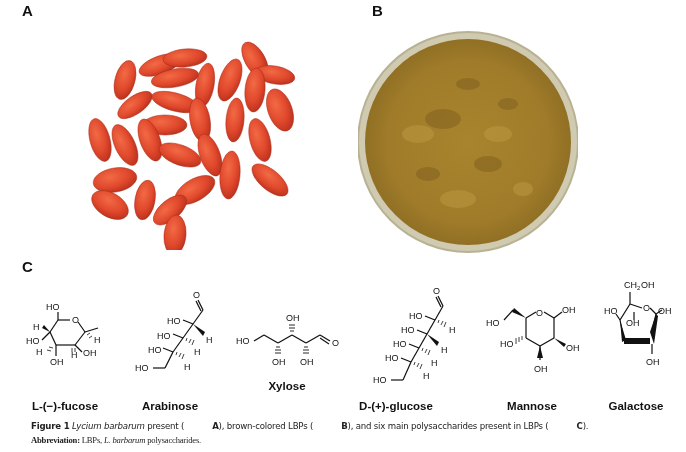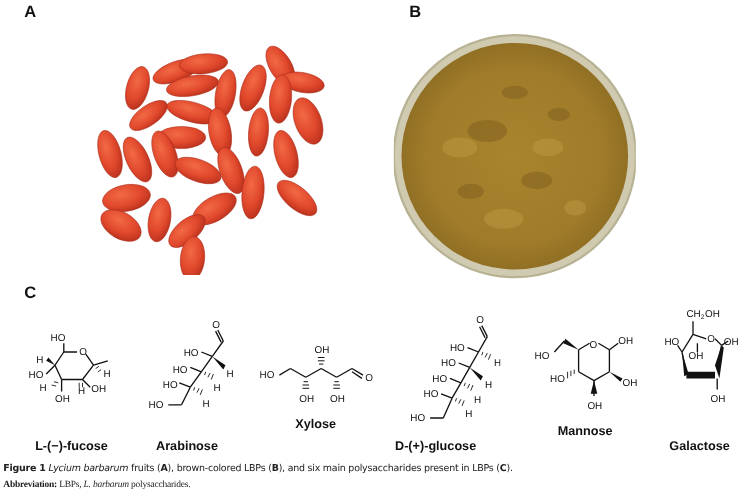--- a/index.html
+++ b/index.html
@@ -3,21 +3,21 @@
 <meta charset="utf-8">
 <style>
   html, body { margin:0; padding:0; background:#ffffff; }
   body { width:686px; height:452px; position:relative; overflow:hidden; font-family:"Liberation Sans", sans-serif; color:#111; }
   .panel-label { position:absolute; font-weight:bold; font-size:15px; font-family:"Liberation Sans", sans-serif; }
   .photo { position:absolute; }
   .mol { position:absolute; }
   .mol svg text { font-family:"Liberation Sans", sans-serif; font-size:9px; fill:#111; }
   .mol-name { position:absolute; font-size:11.5px; font-weight:bold; text-align:center; width:120px; }
   .caption { position:absolute; left:3px; font-size:8.6px; color:#222; font-family:"DejaVu Sans", sans-serif; letter-spacing:-0.2px; white-space:nowrap; }
-  .caption b { font-weight:bold; }
+  .caption b { font-weight:bold;margin-left:28px; }
   .caption i { font-style:italic; }
 </style>
 </head>
 <body>
 
 <div class="panel-label" style="left:22px;top:2px;">A</div>
 <div class="panel-label" style="left:372px;top:2px;">B</div>
 <div class="panel-label" style="left:22px;top:258px;">C</div>
 
 <div class="photo" style="left:75px;top:30px;width:240px;height:220px;">
@@ -257,21 +257,21 @@
   <g stroke="none" fill="#111">
     <text x="54" y="24">O</text>
     <text x="80" y="21">OH</text>
     <text x="4" y="34">HO</text>
     <text x="18" y="55">HO</text>
     <text x="84" y="59">OH</text>
     <text x="52" y="80">OH</text>
   </g>
 </svg>
 </div>
-<div class="mol-name" style="left:472px;top:386px;">Mannose</div>
+<div class="mol-name" style="left:472px;top:400px;">Mannose</div>
 
 <div class="mol" style="left:590px;top:272px;width:92px;height:100px;">
 <svg width="92" height="100" viewBox="0 0 92 100" stroke="#111" stroke-width="1.2" fill="none">
   <line x1="40" y1="20" x2="40" y2="32"></line>
   <line x1="40" y1="32" x2="52" y2="36"></line>
   <line x1="60" y1="36" x2="66" y2="42"></line>
   <line x1="40" y1="32" x2="30" y2="48"></line>
   <line x1="66" y1="42" x2="62" y2="60"></line>
   <line x1="30" y1="48" x2="34" y2="68"></line>
   <line x1="44" y1="40" x2="44" y2="48"></line>
@@ -290,17 +290,17 @@
     <text x="14" y="42">HO</text>
     <text x="36" y="54">OH</text>
     <text x="56" y="93">OH</text>
   </g>
 </svg>
 </div>
 <div class="mol-name" style="left:576px;top:400px;">Galactose</div>
 
 <div class="caption" style="top:421px;">
   <b>Figure 1</b>
-  <i>Lycium barbarum</i><span> fruits (</span><b>A</b><span>), brown-colored LBPs (</span><b>B</b><span>), and six main polysaccharides present in LBPs (</span><b>C</b><span>).</span>
+  <i>Lycium barbarum</i><span> present (</span><b>A</b><span>), brown-colored LBPs (</span><b>B</b><span>), and six main polysaccharides present in LBPs (</span><b>C</b><span>).</span>
 </div>
 <div class="caption" style="top:435px;font-family:Liberation Serif, serif;">
   <b>Abbreviation:</b><span> LBPs, </span><i>L. barbarum</i><span> polysaccharides.</span>
 </div>
 
 </body></html>

